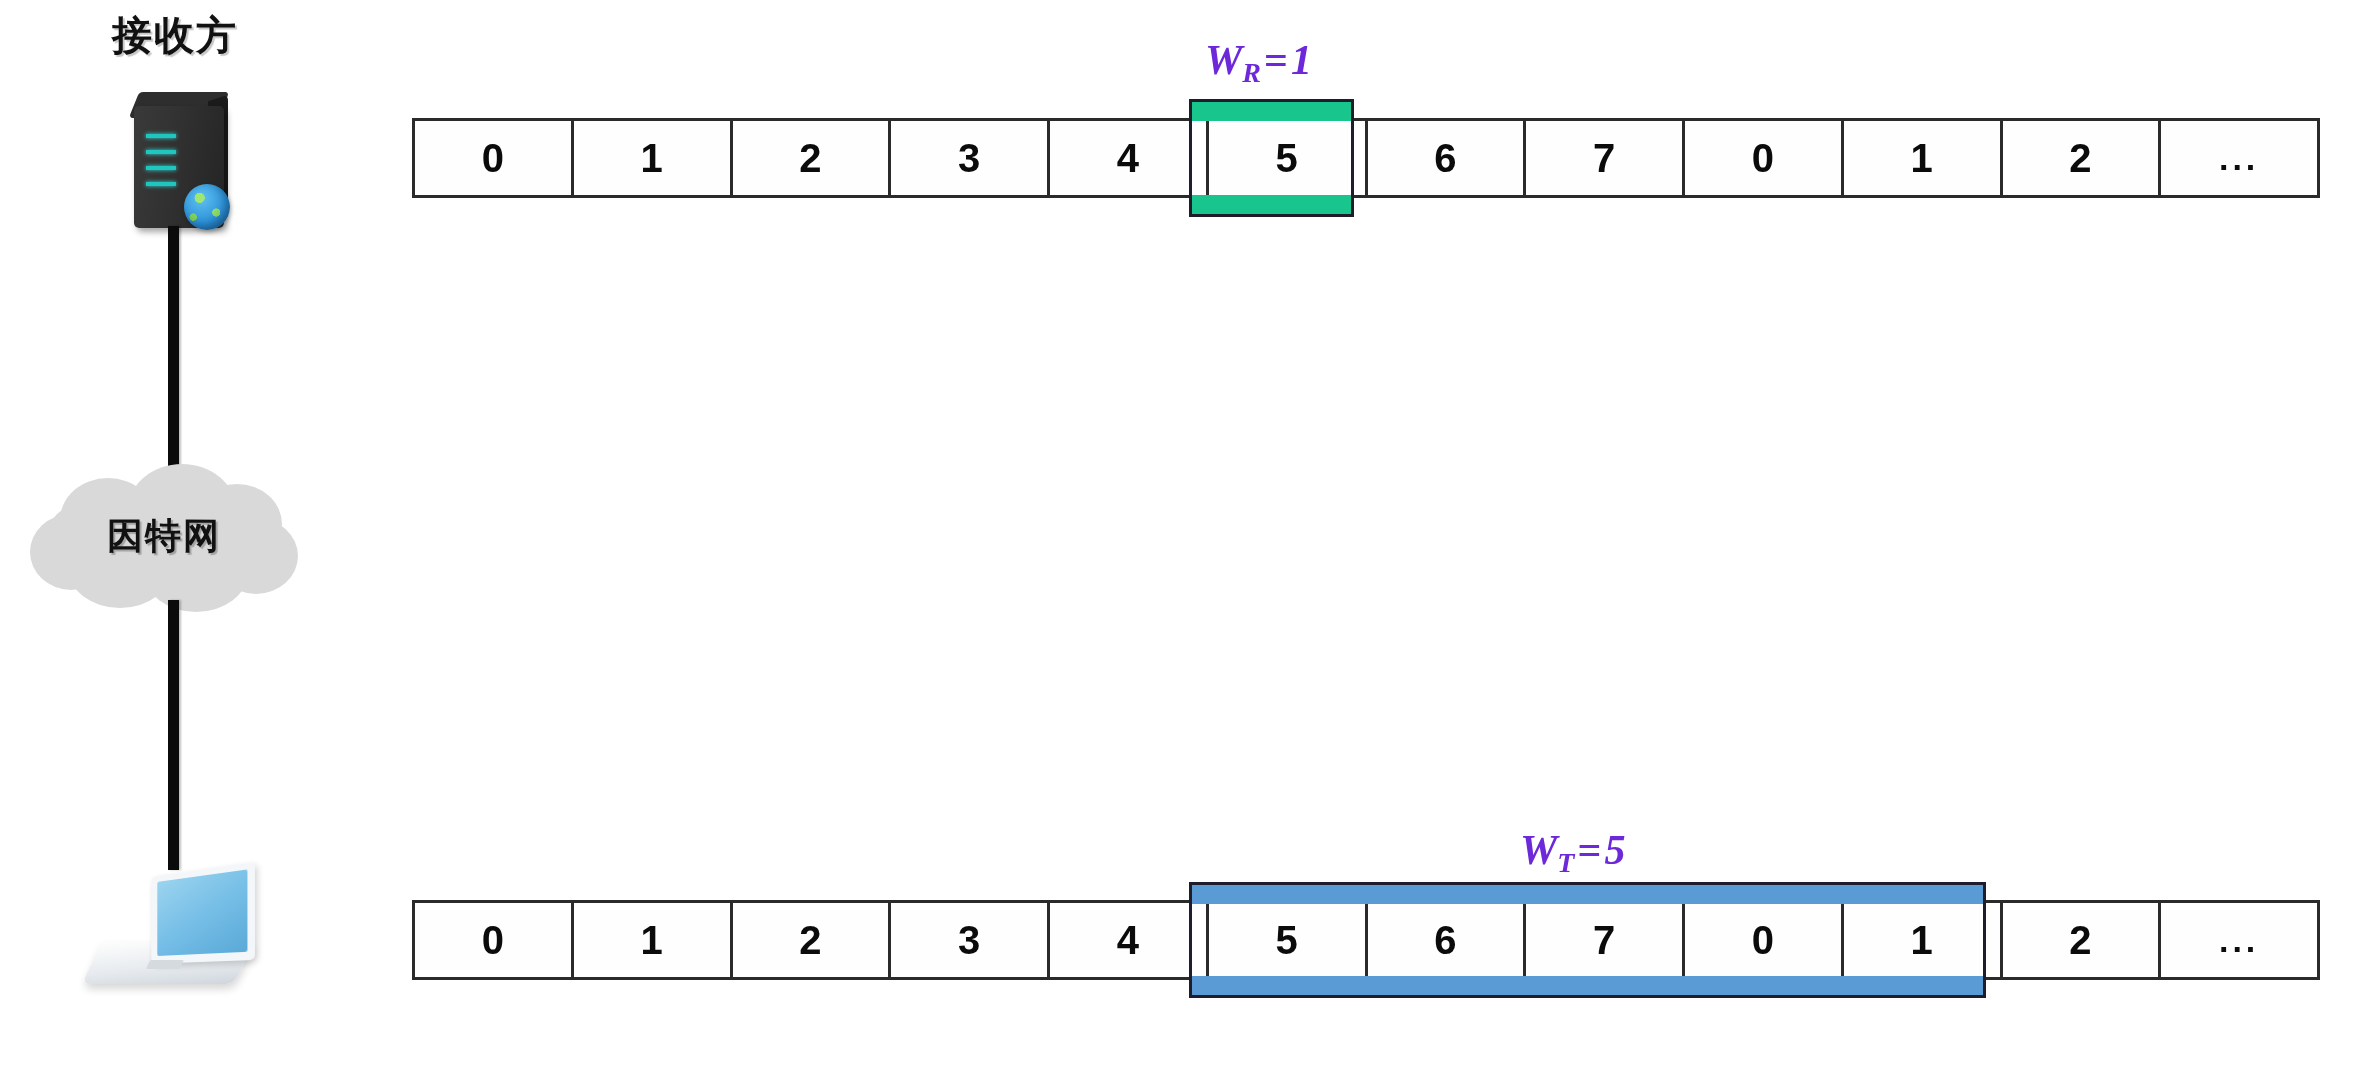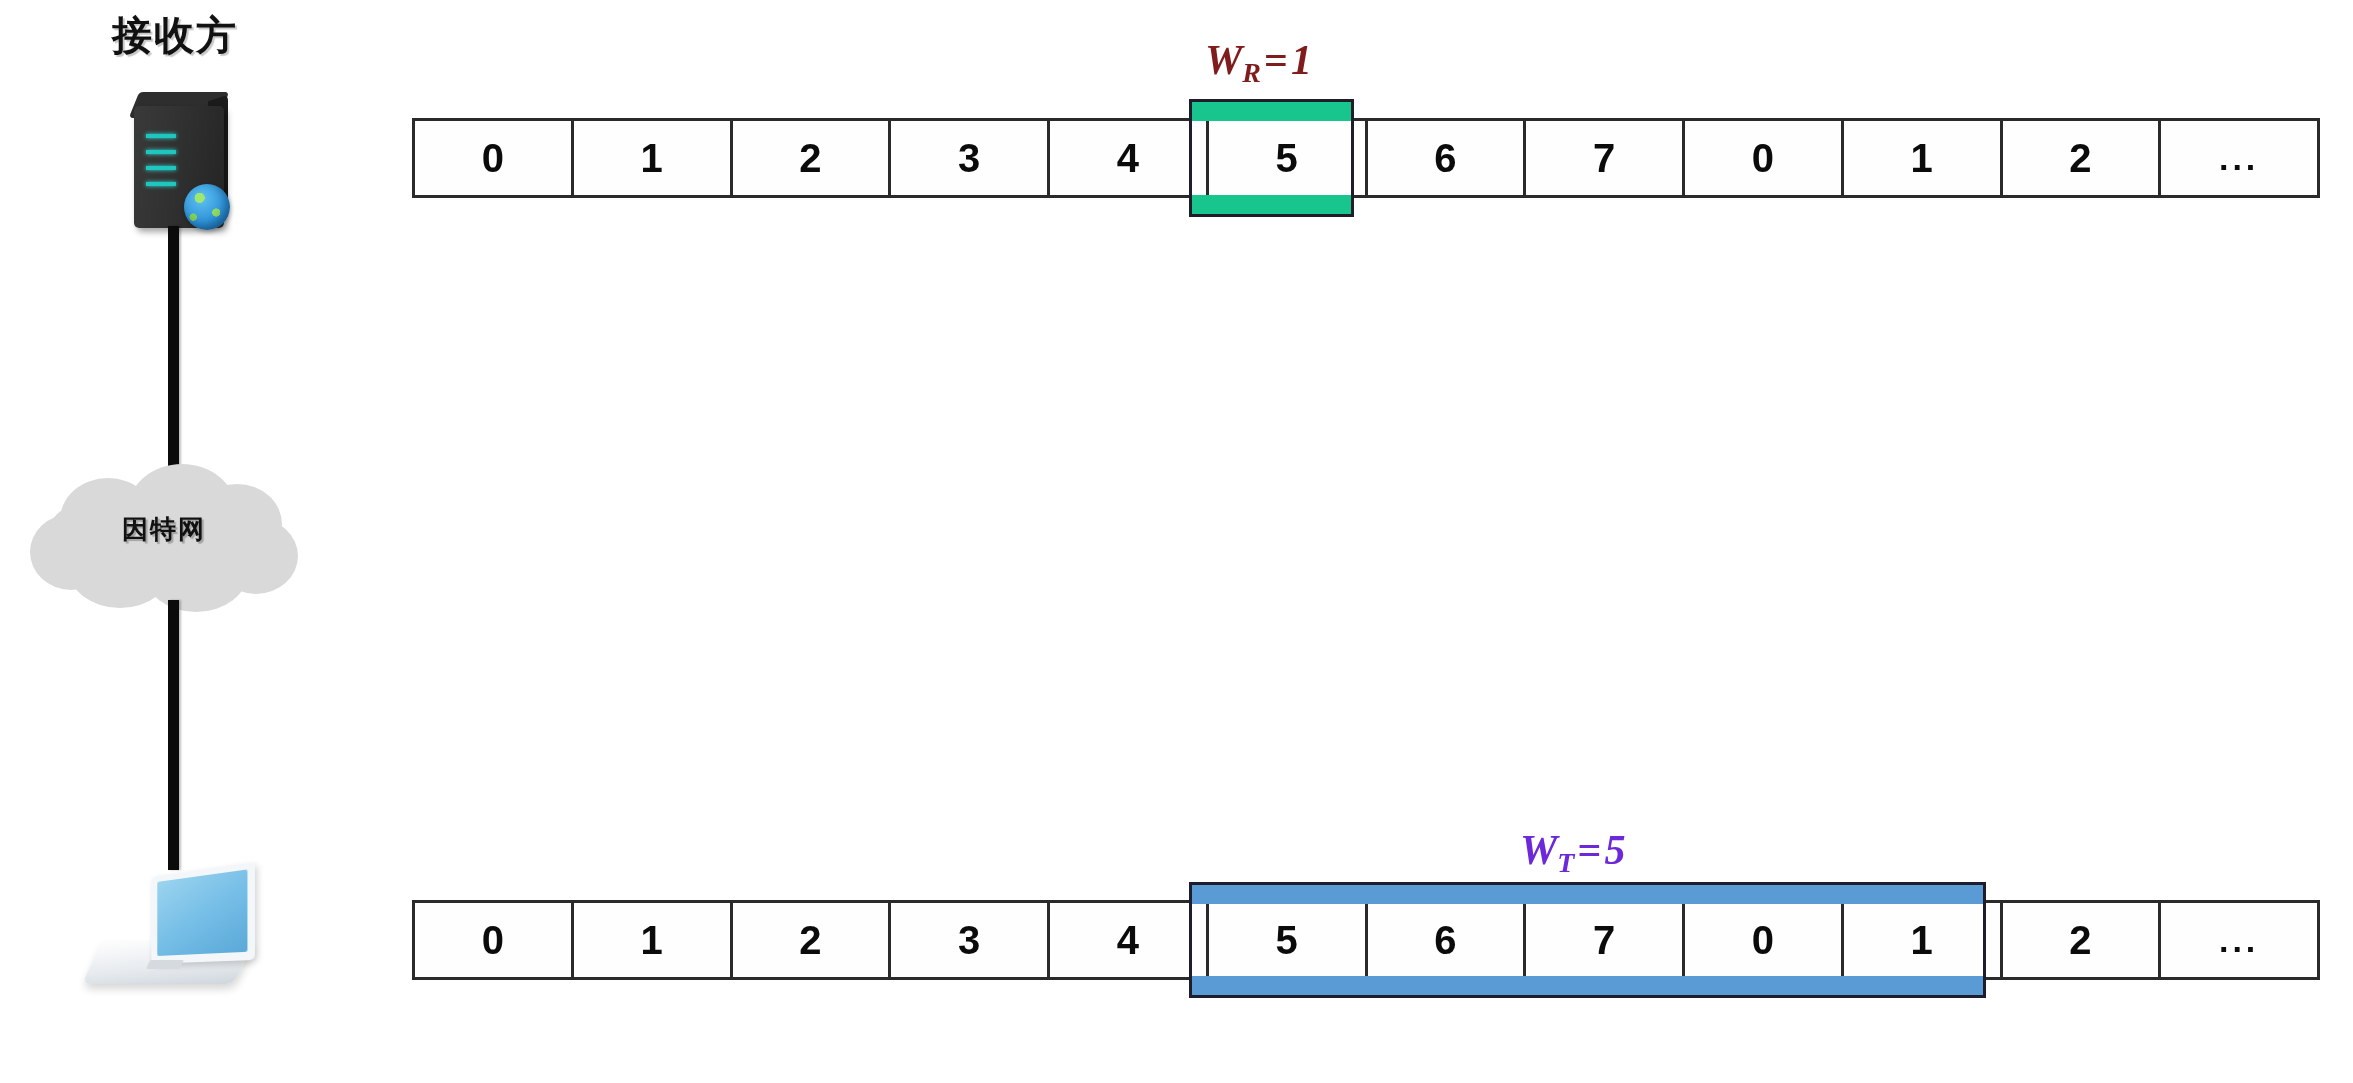--- a/index.html
+++ b/index.html
@@ -113,21 +113,21 @@
     border-radius: 50%;
   }
   #cloud-text {
     position: absolute;
     left: 24px;
     top: 512px;
     width: 280px;
     text-align: center;
     font-family: "Liberation Sans", sans-serif;
     font-weight: bold;
-    font-size: 26px;
+    font-size: 36px;
     letter-spacing: 2px;
     color: #111111;
     text-shadow: 2px 2px 1px rgba(0,0,0,0.25);
   }
 
   
   #laptop-icon {
     position: absolute;
     left: 78px;
     top: 868px;
@@ -320,21 +320,21 @@
       <div class="seq-cell">4</div>
       <div class="seq-cell">5</div>
       <div class="seq-cell">6</div>
       <div class="seq-cell">7</div>
       <div class="seq-cell">0</div>
       <div class="seq-cell">1</div>
       <div class="seq-cell">2</div>
       <div class="seq-cell ellipsis">...</div>
     </div>
 
-  <div class="win-label" id="label-receiver" style="color: #7f1d1d;">
+  <div class="win-label" id="label-receiver" style="color: #6d28d9;">
     <span class="var">W</span><span class="sub">R</span><span class="eq">=</span><span class="val">1</span>
   </div>
 
   <div class="window" id="window-receiver">
     <div class="bar top" style="background: rgb(23, 197, 141);"></div>
     <div class="bar bottom" style="background: rgb(23, 197, 141);"></div>
   </div>
 
   <div class="seq-row" id="row-sender">
       <div class="seq-cell">0</div>

